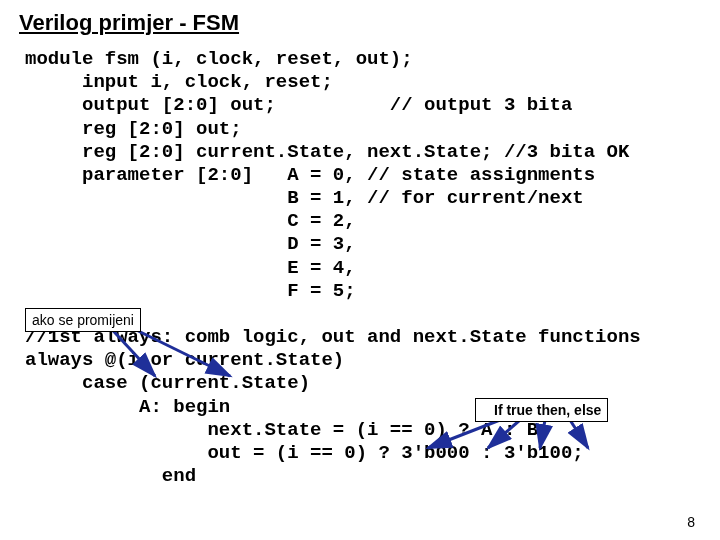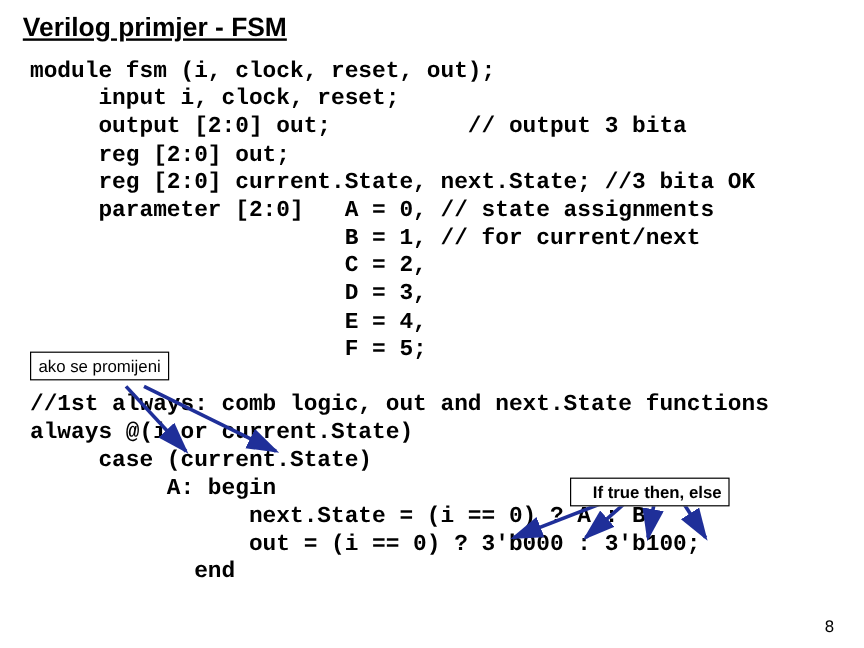--- a/index.html
+++ b/index.html
@@ -37,21 +37,21 @@
   }
   .cbox {
     position: absolute;
     border: 1.5px solid #000;
     background: #fff;
     font-family: Arial, Helvetica, sans-serif;
     font-size: 14px;
     padding: 3px 6px;
     z-index: 5;
   }
-  #box1 { left: 25px; top: 293px; text-align: center; }
+  #box1 { left: 25px; top: 308px; text-align: center; }
   #box2 { left: 475px; top: 398px; font-weight: bold; padding-left: 18px; }
   .pagenum {
     position: absolute;
     right: 25px;
     bottom: 10px;
     font-size: 14px;
   }
   svg.overlay {
     position: absolute;
     left: 0; top: 0;

